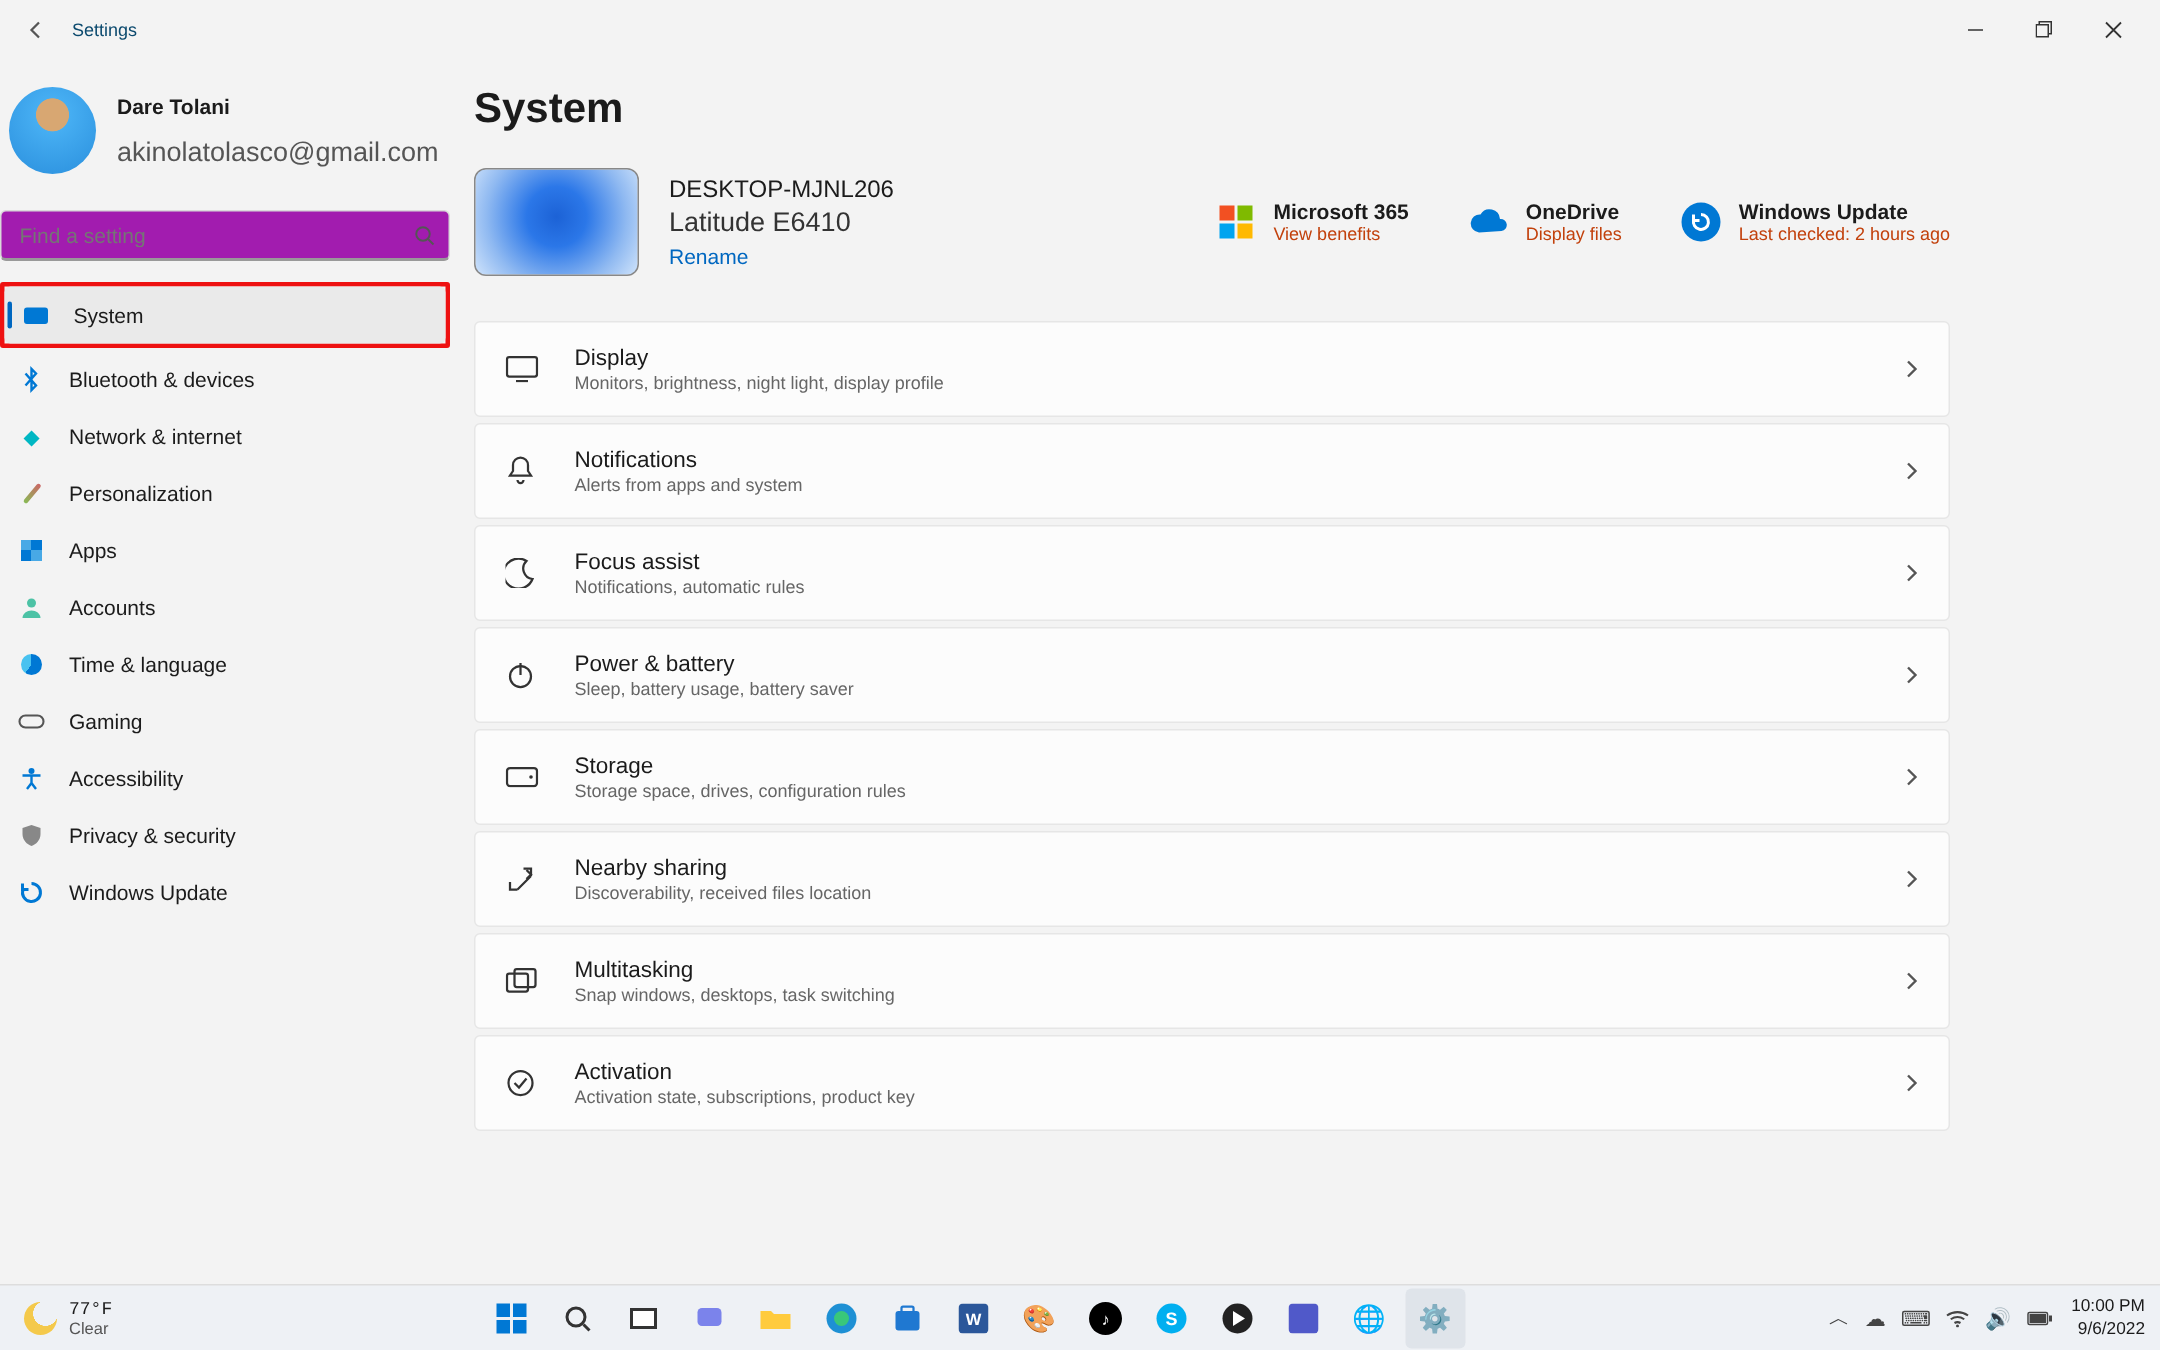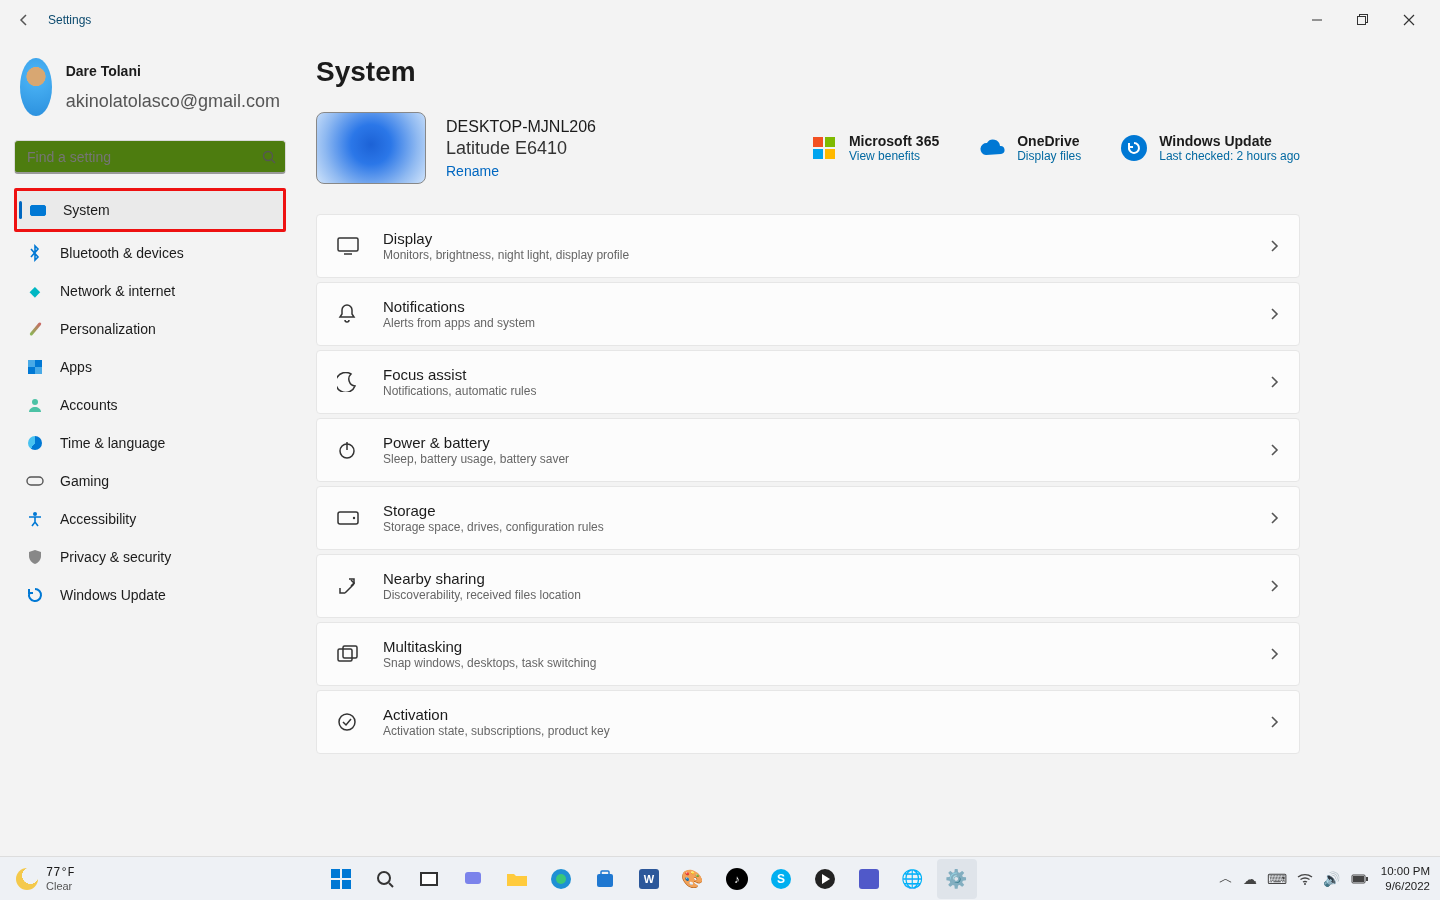--- a/index.html
+++ b/index.html
@@ -3,46 +3,46 @@
 <meta charset="utf-8">
 <style>
 * { margin: 0; padding: 0; box-sizing: border-box; }
 body { font-family: "Segoe UI", sans-serif; background: #f3f3f3; width: 1440px; height: 900px; overflow: hidden; font-size: 14px; color: #1b1b1b; }
 .titlebar { height: 40px; display: flex; align-items: center; padding: 0 8px; }
 .titlebar .back { width: 32px; height: 32px; display:flex;align-items:center;justify-content:center;color:#555;cursor:pointer;}
 .titlebar .title { margin-left: 8px; font-size: 12px; color:#0c4a6e;}
 .titlebar .spacer { flex: 1; }
 .winbtn { width: 46px; height: 32px; display:flex;align-items:center;justify-content:center;color:#333;cursor:pointer;}
 .container { display: flex; height: 778px; }
-.sidebar { width: 300px; padding: 0 14px; }
+.sidebar { width: 300px; padding: 0 0; }
 .profile { display:flex; align-items:center; gap:14px; padding: 18px 6px 20px 6px; }
 .avatar { width:58px; height:58px; border-radius:50%; background: radial-gradient(circle at 50% 32%, #d8a772 0%, #d8a772 22%, #46aef2 23%, #2a8fdd 100%);}
 .profile-name { font-weight:600; font-size:14px; }
 .profile-email { font-size:18px; color:#555;margin-top:12px; }
 .search { position:relative; margin: 4px 0 14px 0; }
-.search input { width:100%; height:34px; border:1px solid #d9d9d9; border-bottom:2px solid #999; border-radius:4px; background:#4d7c0f; padding:0 36px 0 12px; font-size:14px; outline:none;}
+.search input { width:100%; height:34px; border:1px solid #d9d9d9; border-bottom:2px solid #999; border-radius:4px; background:#a21caf; padding:0 36px 0 12px; font-size:14px; outline:none;}
 .search .icon { position:absolute; right:10px; top:50%; transform:translateY(-50%); color:#555; }
 .nav-item { display:flex; align-items:center; gap:16px; height:38px; padding:0 12px; border-radius:4px; cursor:pointer; position:relative;}
 .nav-item.active { background:#eaeaea; }
 .nav-item.active::before { content:""; position:absolute; left:2px; top:10px; bottom:10px; width:3px; background:#0067c0; border-radius:3px;}
 .nav-item .ico { width:18px; height:18px; display:flex;align-items:center;justify-content:center;}
 .nav-item .label { font-size:14px; }
 .highlight-box { border:3px solid #e11; border-radius:2px; padding:0; margin-top:2px; margin-bottom:2px;}
 .main { flex:1; padding: 8px 140px 0 16px; overflow-y:auto;}
 .page-title { font-size:28px; font-weight:600; margin: 8px 0 24px 0; }
 .header-row { display:flex; align-items:center; gap:20px; margin-bottom:30px; flex-wrap:nowrap;}
 .device-img { width:110px; height:72px; border-radius:8px; border:1px solid #888; background: radial-gradient(circle at 50% 45%, #1c62d6 0%, #2b77e8 30%, #8fb9f1 70%, #cfe3fb 100%); flex-shrink:0;}
 .device-info .dname { font-weight:400; font-size:16px; }
 .device-info .dmodel { font-size:18px; color:#333; margin-top:2px;}
 .device-info .rename { color:#0067c0; font-size:14px; margin-top:4px; cursor:pointer;}
 .header-spacer { flex:1; }
 .header-tile { display:flex; align-items:center; gap:12px; cursor:pointer; flex-shrink:0;}
 .header-tile .t-icon { width:26px; height:26px; display:flex;align-items:center;justify-content:center;}
 .header-tile .t-title { font-weight:600; font-size:14px; }
-.header-tile .t-sub { font-size:12px; color:#0369a1; }
+.header-tile .t-sub { font-size:12px; color:#c2410c; }
 .setting-row { background:#fcfcfc; border:1px solid #e6e6e6; border-radius:4px; height:64px; display:flex; align-items:center; padding:0 20px; margin-bottom:4px; cursor:pointer;}
 .setting-row .s-icon { width:24px; margin-right:22px; color:#333;}
 .setting-row .s-title { font-size:15px; }
 .setting-row .s-sub { font-size:12px; color:#666; margin-top:1px;}
 .setting-row .chev { margin-left:auto; color:#555;}
 .taskbar { position:fixed; bottom:0; left:0; right:0; height:44px; background:#eef1f5; border-top:1px solid #ddd; display:flex; align-items:center; }
 .weather { display:flex; align-items:center; gap:8px; padding:0 16px; }
 .moon { width:22px; height:22px; border-radius:50%; background: radial-gradient(circle at 65% 35%, #eef1f5 40%, #f4c94b 41%);}
 .weather .w-temp { font-size:12px;font-family:Liberation Mono, monospace; }
 .weather .w-cond { font-size:11px; color:#555; }

